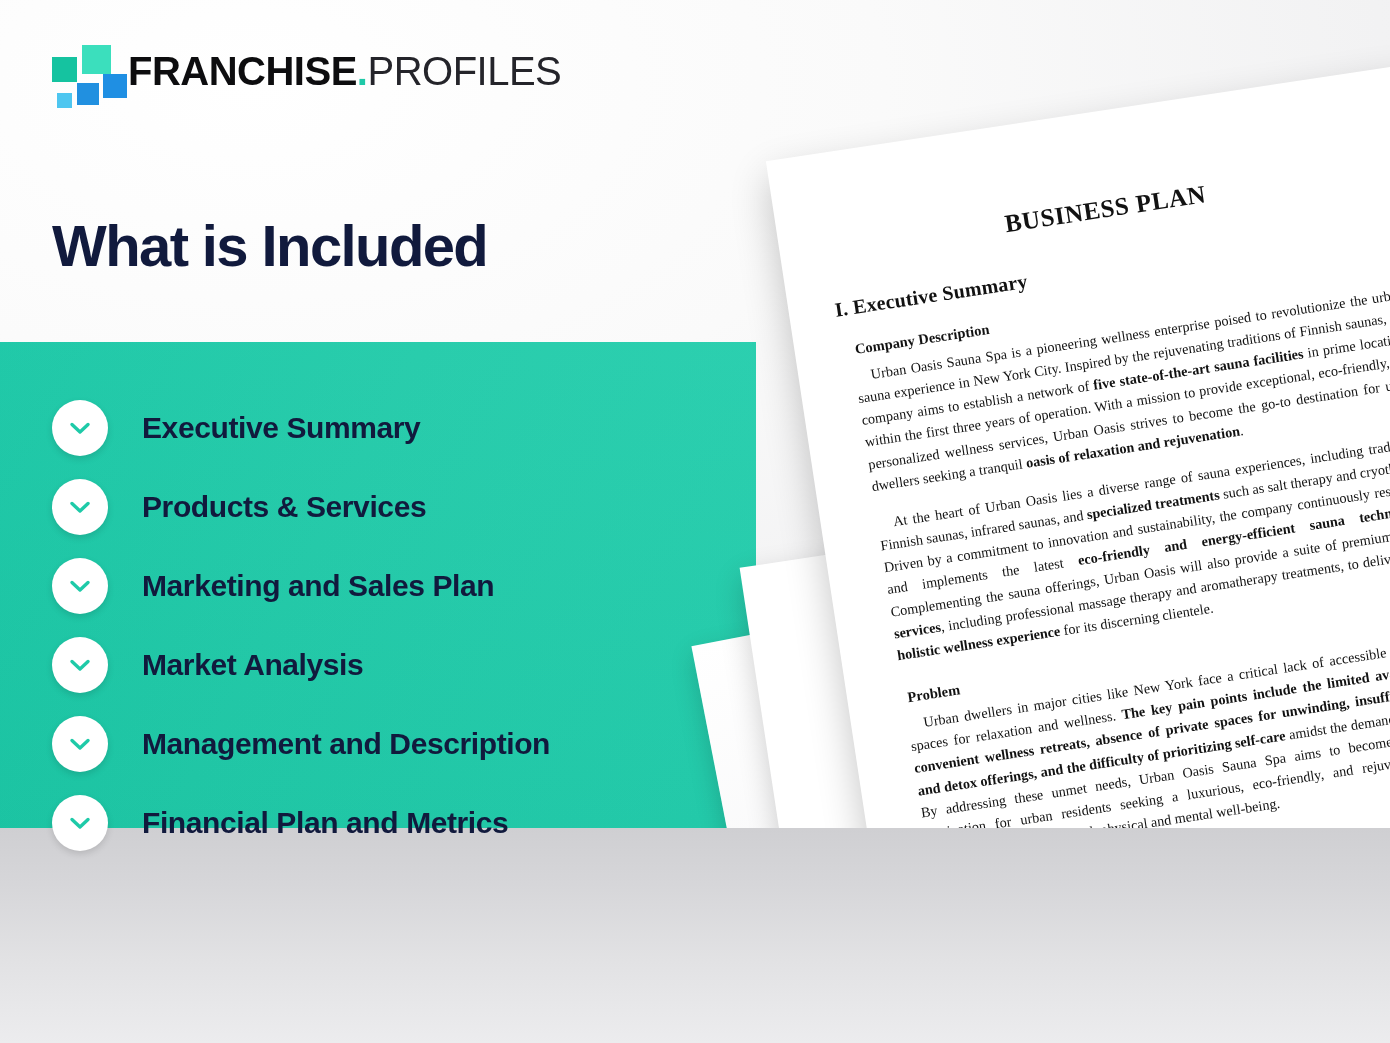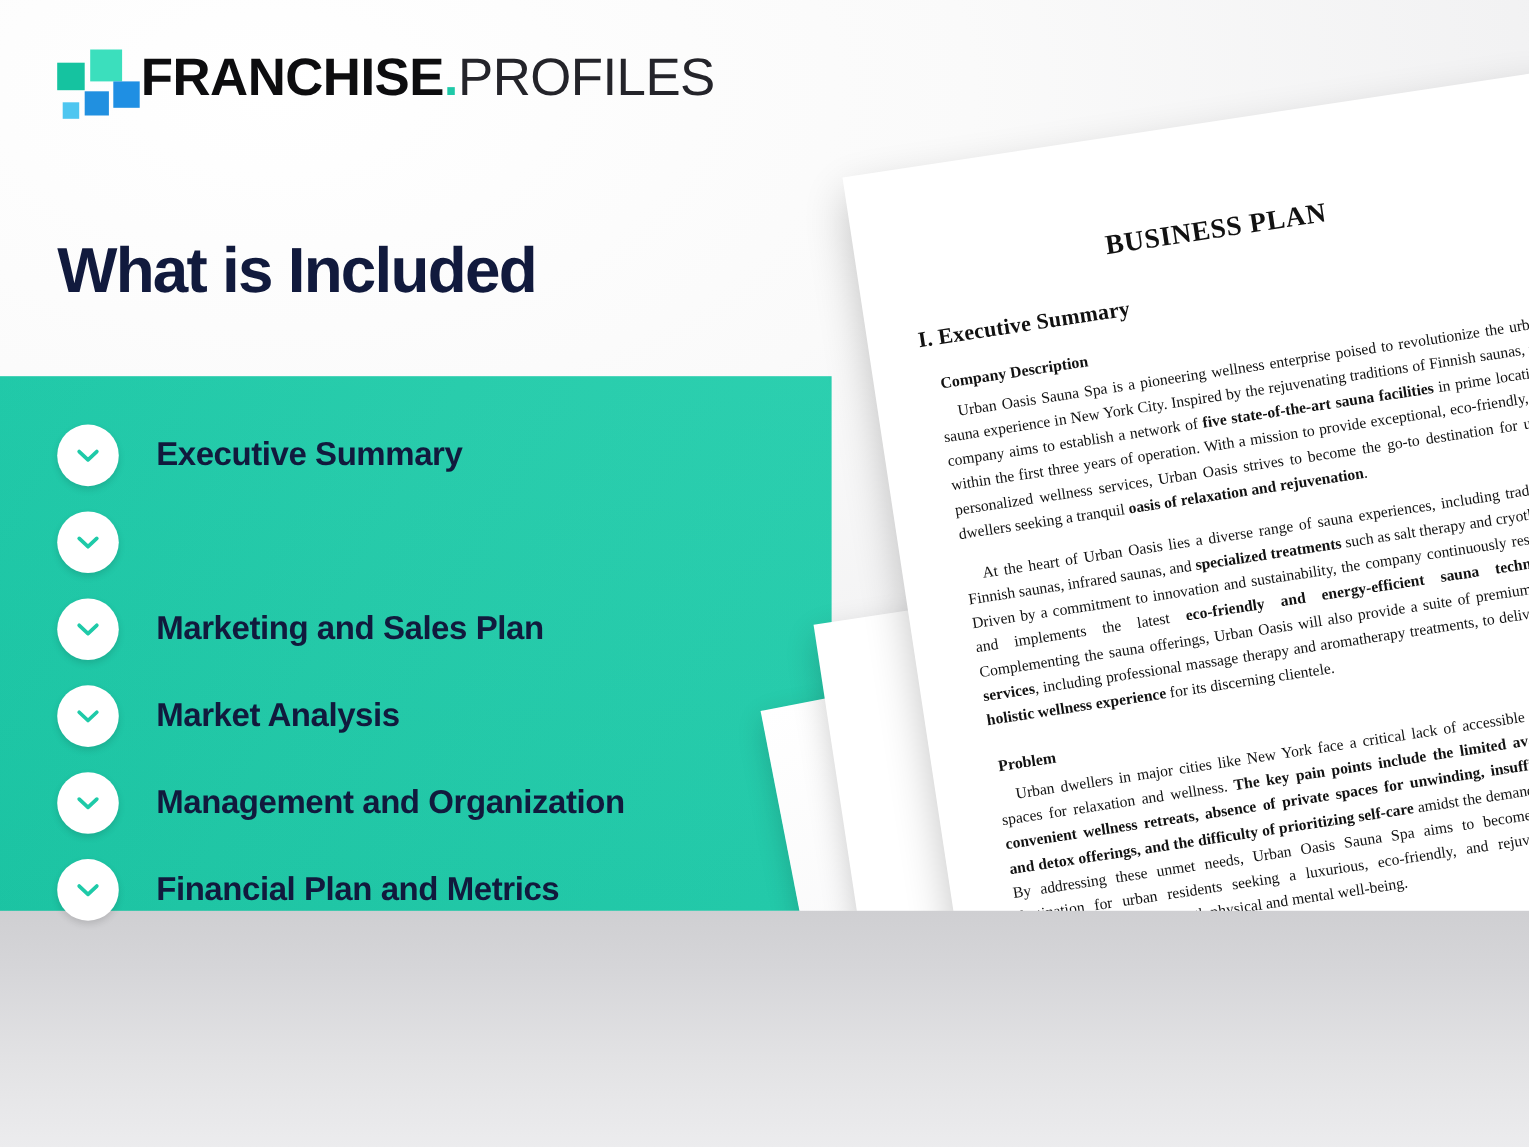--- a/index.html
+++ b/index.html
@@ -30,21 +30,21 @@
   
   .logo { position:absolute; left:48px; top:42px; display:flex; align-items:center; height:58px; }
   .logo-mark { position:relative; width:58px; height:56px; flex:none; }
   .logo-mark i { position:absolute; display:block; }
   .sq1 { left:4px;  top:14px; width:25px; height:25px; background:#15c3a0; }
   .sq2 { left:34px; top:2px;  width:29px; height:29px; background:#3bdfbd; }
   .sq3 { left:29px; top:40px; width:22px; height:22px; background:#2190e0; }
   .sq4 { left:55px; top:31px; width:24px; height:24px; background:#1f8fe3; }
   .sq5 { left:9px;  top:50px; width:15px; height:15px; background:#4ec6f0; }
   .logo-word {
-    margin-left:22px; font-size:48px; letter-spacing:-0.5px; white-space:nowrap;
+    margin-left:22px; font-size:40px; letter-spacing:-0.5px; white-space:nowrap;
     font-family:"Liberation Sans", sans-serif; line-height:1;
   }
   .logo-word .b { font-weight:700; color:#0d0d0f; }
   .logo-word .dot { font-weight:700; color:#1fc9a8; }
   .logo-word .l { font-weight:400; color:#24242a; }
 
   
   .headline {
     position:absolute; left:52px; top:214px;
     font-size:58px; font-weight:700; letter-spacing:-1.6px;
@@ -55,21 +55,21 @@
   .band {
     position:absolute; left:0; top:342px; width:756px; height:573px;
     background:linear-gradient(118deg,#15c6a4 0%, #1ecaa8 40%, #23cfae 100%);
   }
   .band::after{
     content:""; position:absolute; inset:0;
     background:linear-gradient(180deg, rgba(255,255,255,.05), rgba(0,0,0,.03));
     pointer-events:none;
   }
 
-  .feature-list { position:absolute; left:52px; top:384px; width:700px; z-index:3; }
+  .feature-list { position:absolute; left:52px; top:398px; width:700px; z-index:3; }
   .feature-item { display:flex; align-items:center; height:60px; margin-bottom:19px; }
   .feature-item:last-child { margin-bottom:0;text-align:center; }
   .chev {
     width:56px; height:56px; border-radius:50%; background:#ffffff; flex:none;
     display:flex; align-items:center; justify-content:center;
     box-shadow:0 3px 7px rgba(0,0,0,.13);
   }
   .chev svg { display:block; }
   .feature-label {
     margin-left:34px; font-size:30px; font-weight:700; color:#111a3d;
@@ -160,20 +160,21 @@
       </span>
       <span class="feature-label">Executive Summary</span>
     </div>
 
     <div class="feature-item">
       <span class="chev">
         <svg width="30" height="30" viewBox="0 0 30 30">
             <path d="M7 11.5 L15 19 L23 11.5" fill="none" stroke="#1ecaa8" stroke-width="3.4" stroke-linecap="round" stroke-linejoin="round"></path>
           </svg>
       </span>
+      <span class="feature-label">Products &amp; Services</span>
     </div>
 
     <div class="feature-item">
       <span class="chev">
         <svg width="30" height="30" viewBox="0 0 30 30">
             <path d="M7 11.5 L15 19 L23 11.5" fill="none" stroke="#1ecaa8" stroke-width="3.4" stroke-linecap="round" stroke-linejoin="round"></path>
           </svg>
       </span>
       <span class="feature-label">Marketing and Sales Plan</span>
     </div>
@@ -186,21 +187,21 @@
       </span>
       <span class="feature-label">Market Analysis</span>
     </div>
 
     <div class="feature-item">
       <span class="chev">
         <svg width="30" height="30" viewBox="0 0 30 30">
             <path d="M7 11.5 L15 19 L23 11.5" fill="none" stroke="#1ecaa8" stroke-width="3.4" stroke-linecap="round" stroke-linejoin="round"></path>
           </svg>
       </span>
-      <span class="feature-label">Management and Organization</span>
+      <span class="feature-label">Management and Description</span>
     </div>
 
     <div class="feature-item">
       <span class="chev">
         <svg width="30" height="30" viewBox="0 0 30 30">
             <path d="M7 11.5 L15 19 L23 11.5" fill="none" stroke="#1ecaa8" stroke-width="3.4" stroke-linecap="round" stroke-linejoin="round"></path>
           </svg>
       </span>
       <span class="feature-label">Financial Plan and Metrics</span>
     </div>

